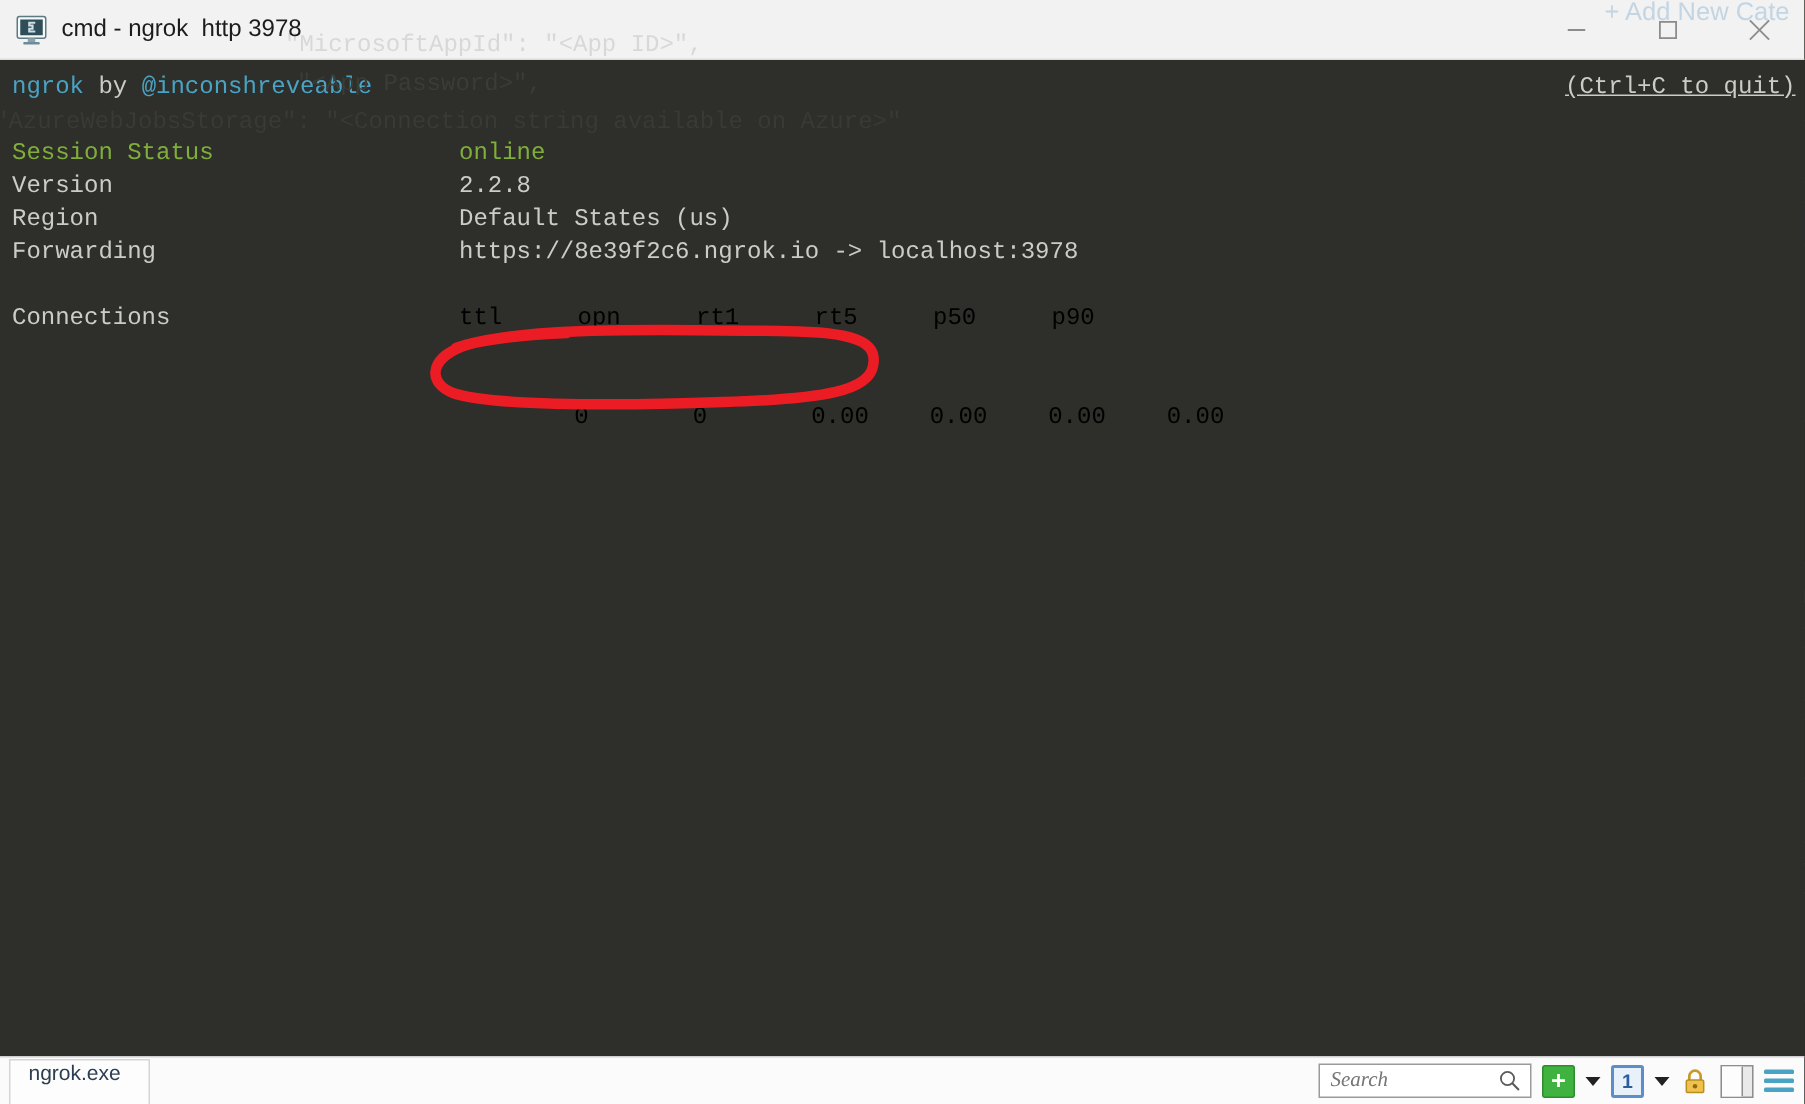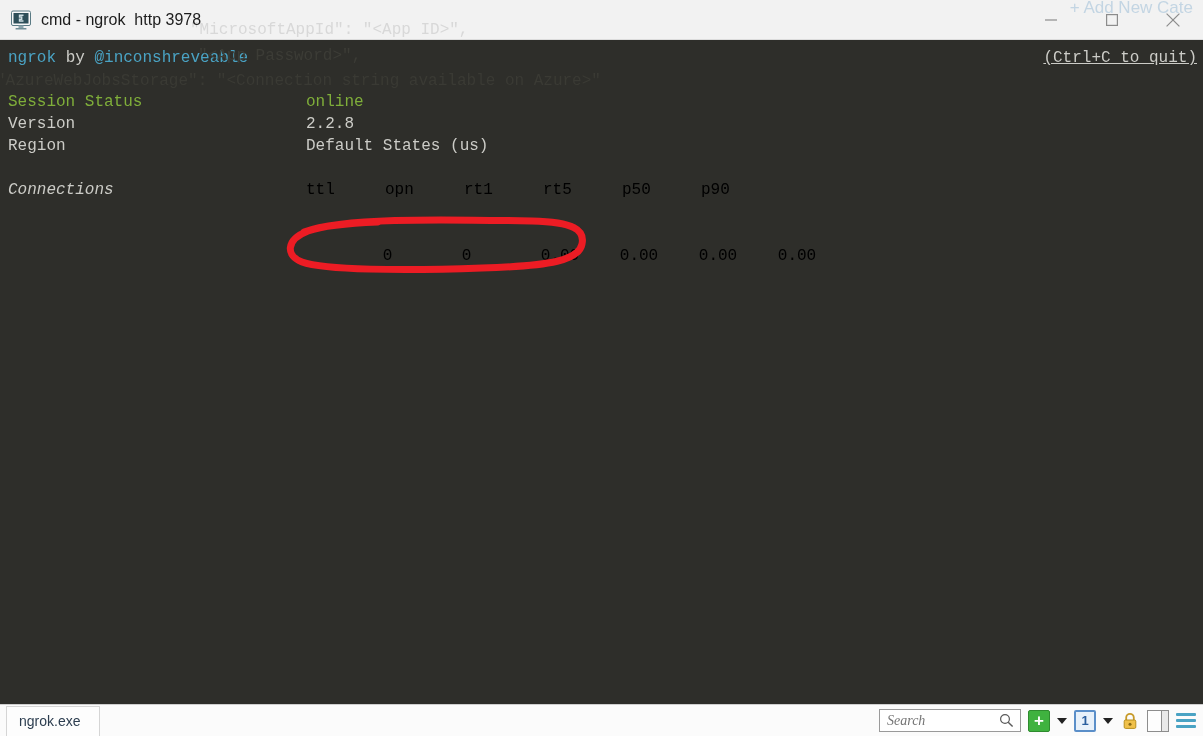--- a/index.html
+++ b/index.html
@@ -79,21 +79,21 @@
 
   
   .bottombar {
     position: absolute; left: 0; bottom: 0; width: 1203px; height: 32px;
     background: #fbfbfb; border-top: 1px solid #cfcfcf;
     display: flex; align-items: center;
   }
   .tb-tab {
     height: 30px; min-width: 94px; padding: 0 12px; margin-left: 6px;
     background: #fdfdfd; border: 1px solid #d5d5d5; border-bottom: none;
-    display: flex; align-items: center; font-size: 14px; color: #2d3e50;
+    display: flex; font-size: 14px; color: #2d3e50;
   }
   .br-tools { margin-left: auto; display: flex; align-items: center; gap: 7px; padding-right: 7px; }
   .searchbox {
     width: 142px; height: 23px; border: 1px solid #9a9a9a; background: #fff;
     display: flex; align-items: center; padding: 0 4px 0 7px;
   }
   .searchbox input {
     border: none; outline: none; width: 112px; font-size: 14px;
     font-style: italic; color: #8a8a8a; background: transparent;
     font-family: "Liberation Serif", serif;
@@ -250,27 +250,28 @@
 
       <div class="crow"><span class="lbl c-green">Session Status</span><span class="c-green">online</span></div>
 
 
       <div class="crow"><span class="lbl c-white">Version</span><span class="c-white">2.2.8</span></div>
 
       <div class="crow"><span class="lbl c-white">Region</span><span class="c-white">Default States (us)</span></div>
 
 
 
+      <div class="crow"><span class="lbl c-white">Forwarding</span><span class="c-white">https://8e39f2c6.ngrok.io -&gt; localhost:3978</span></div>
 
       <div class="crow">&nbsp;</div>
 
       <div class="crow colhdr"><span>ttl</span><span>opn</span><span>rt1</span><span>rt5</span><span>p50</span><span>p90</span></div>
 
       <div class="crow colhdr" style="position:relative; padding-left:0;">
-        <span class="lbl c-white" style="position:absolute; left:0; top:-22px;font-style:italic;">Connections</span>
+        <span class="lbl c-white" style="position:absolute; left:0; top:-22px;">Connections</span>
         <span style="display:inline-block; width:298px;"></span><span style="display:inline-block;width:79px;">0</span><span style="display:inline-block;width:79px;">0</span><span style="display:inline-block;width:79px;">0.00</span><span style="display:inline-block;width:79px;">0.00</span><span style="display:inline-block;width:79px;">0.00</span><span style="display:inline-block;width:79px;">0.00</span>
       </div>
     </div>
 
     <div class="annot">
       <svg width="320" height="62" viewBox="0 0 320 62">
         <path d="M 22 16 C 60 2, 150 3, 250 5 C 292 6, 303 14, 300 28
                  C 297 44, 270 50, 200 52 C 120 55, 42 54, 20 46
                  C 4 40, 3 24, 26 15 C 40 10, 70 7, 96 6" fill="none" stroke="#ec1c24" stroke-width="7" stroke-linecap="round"></path>
       </svg>

